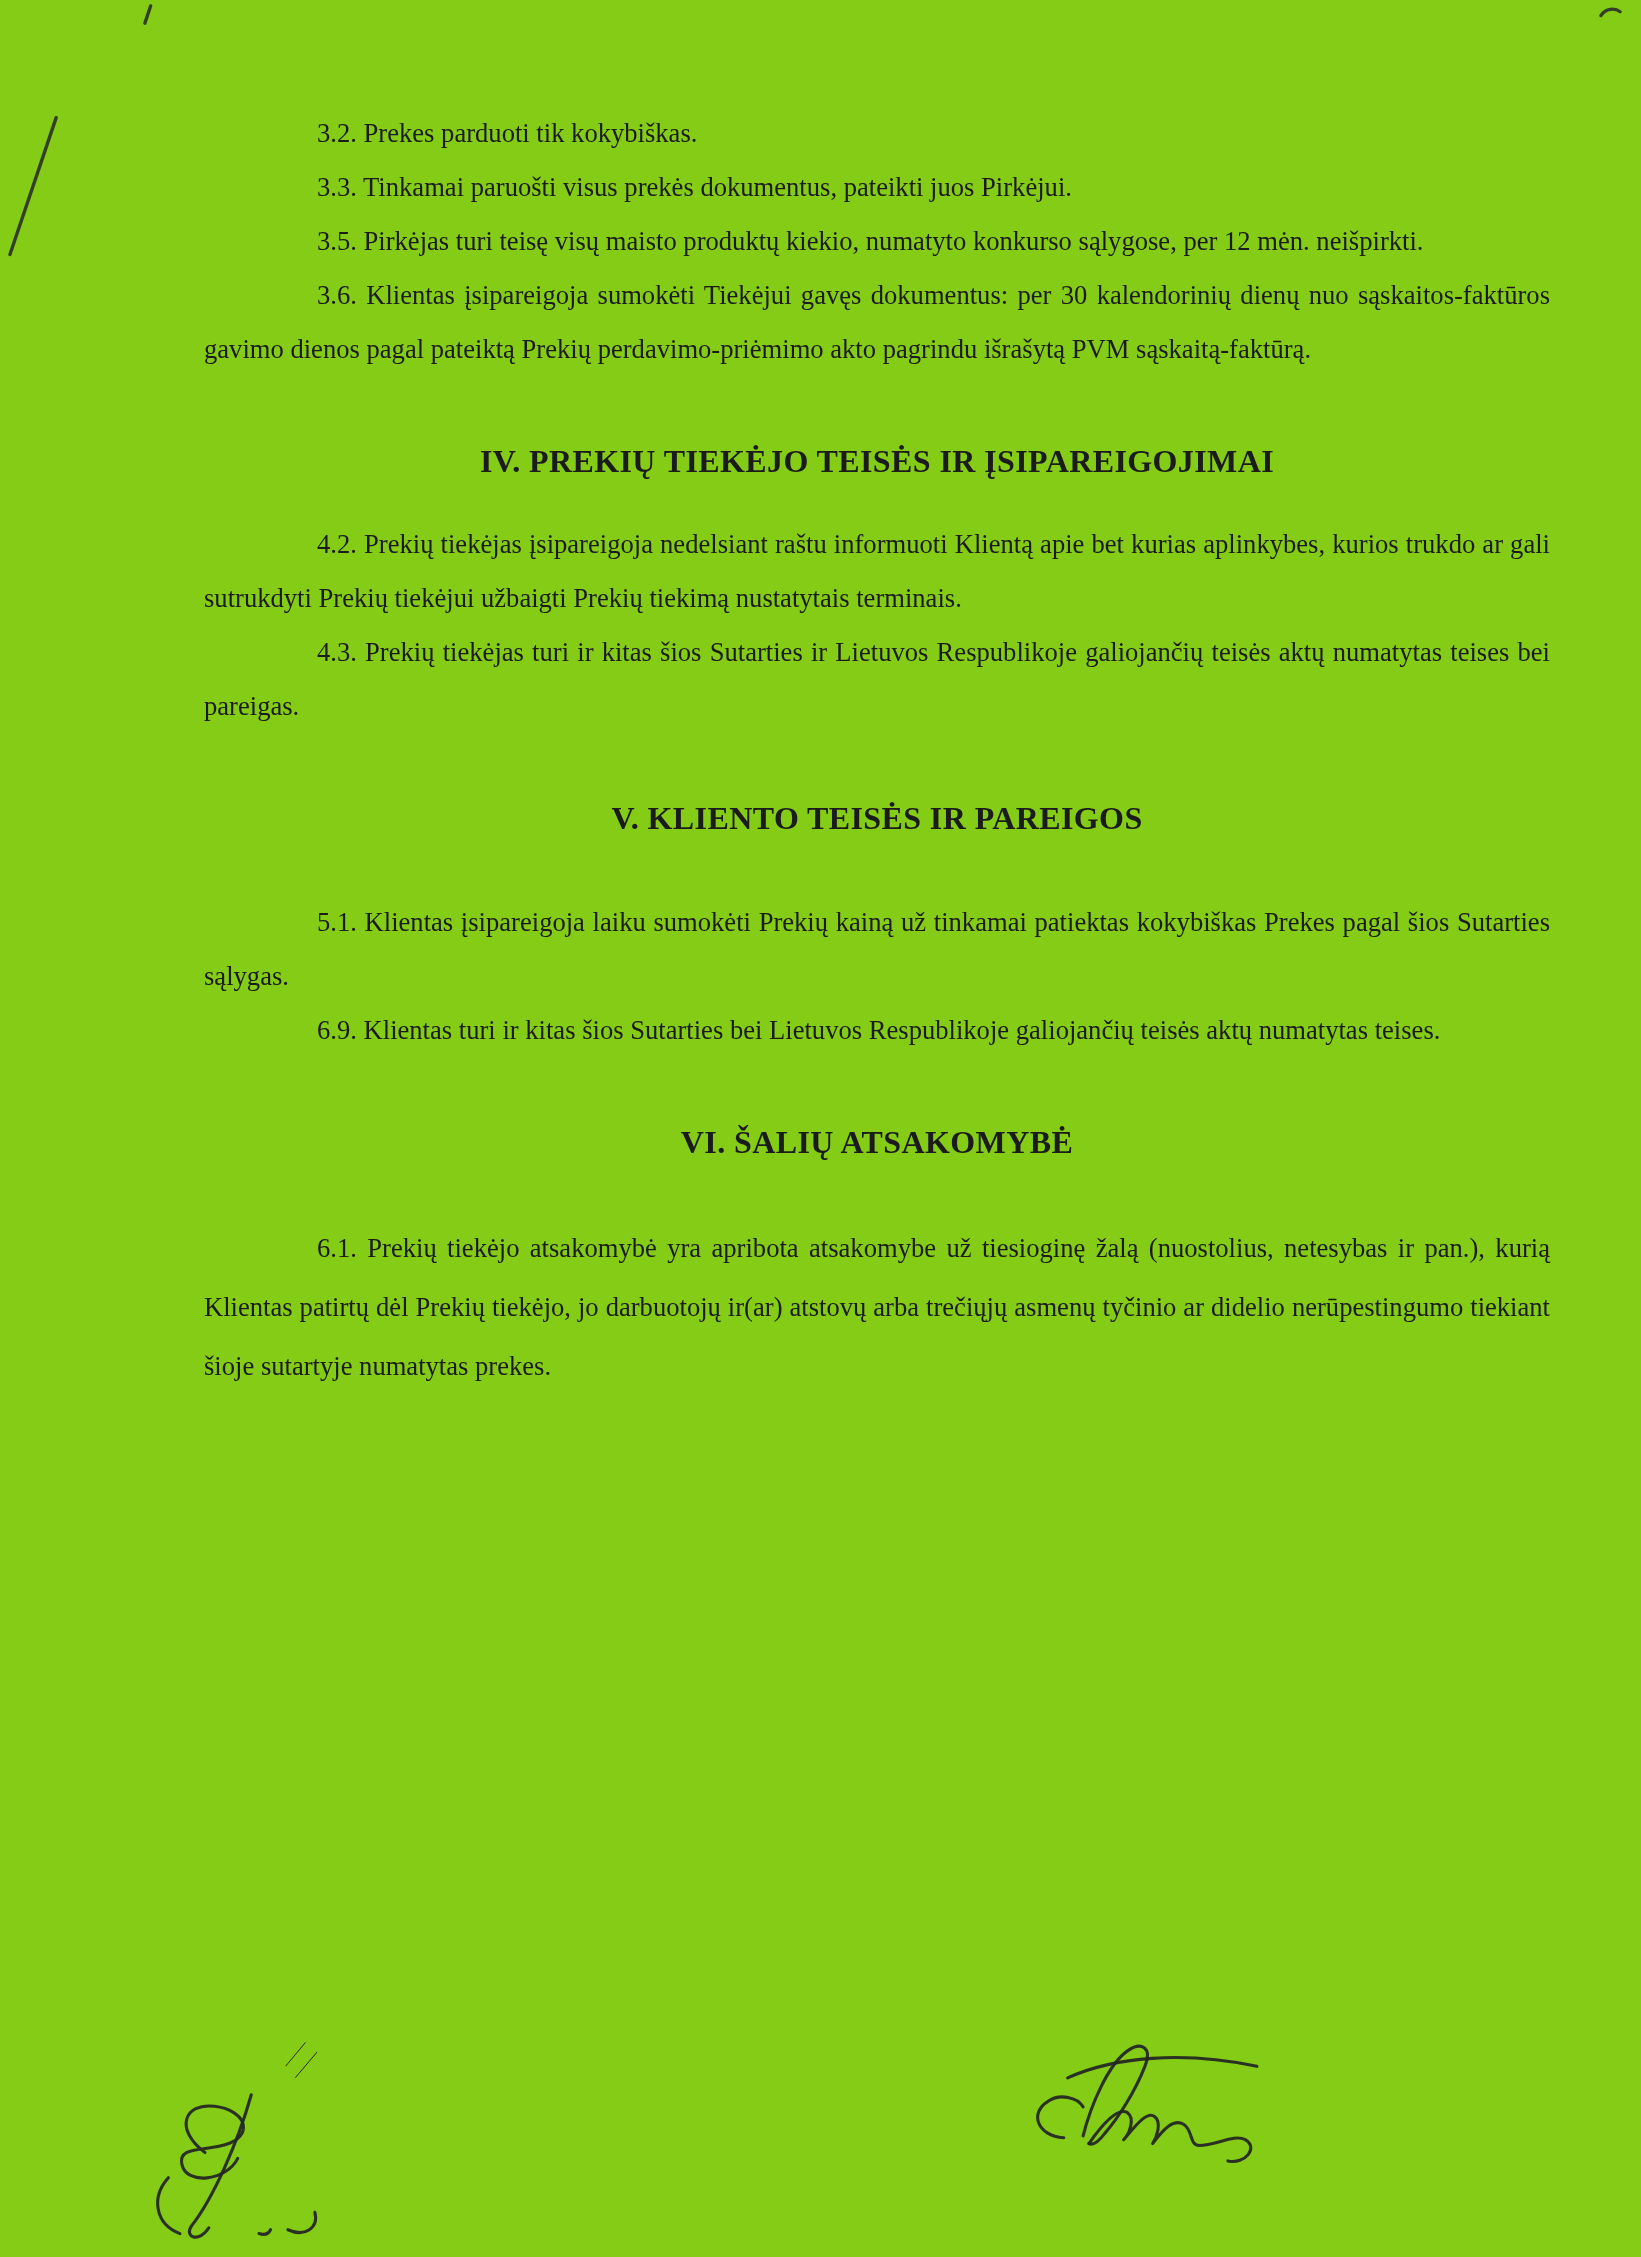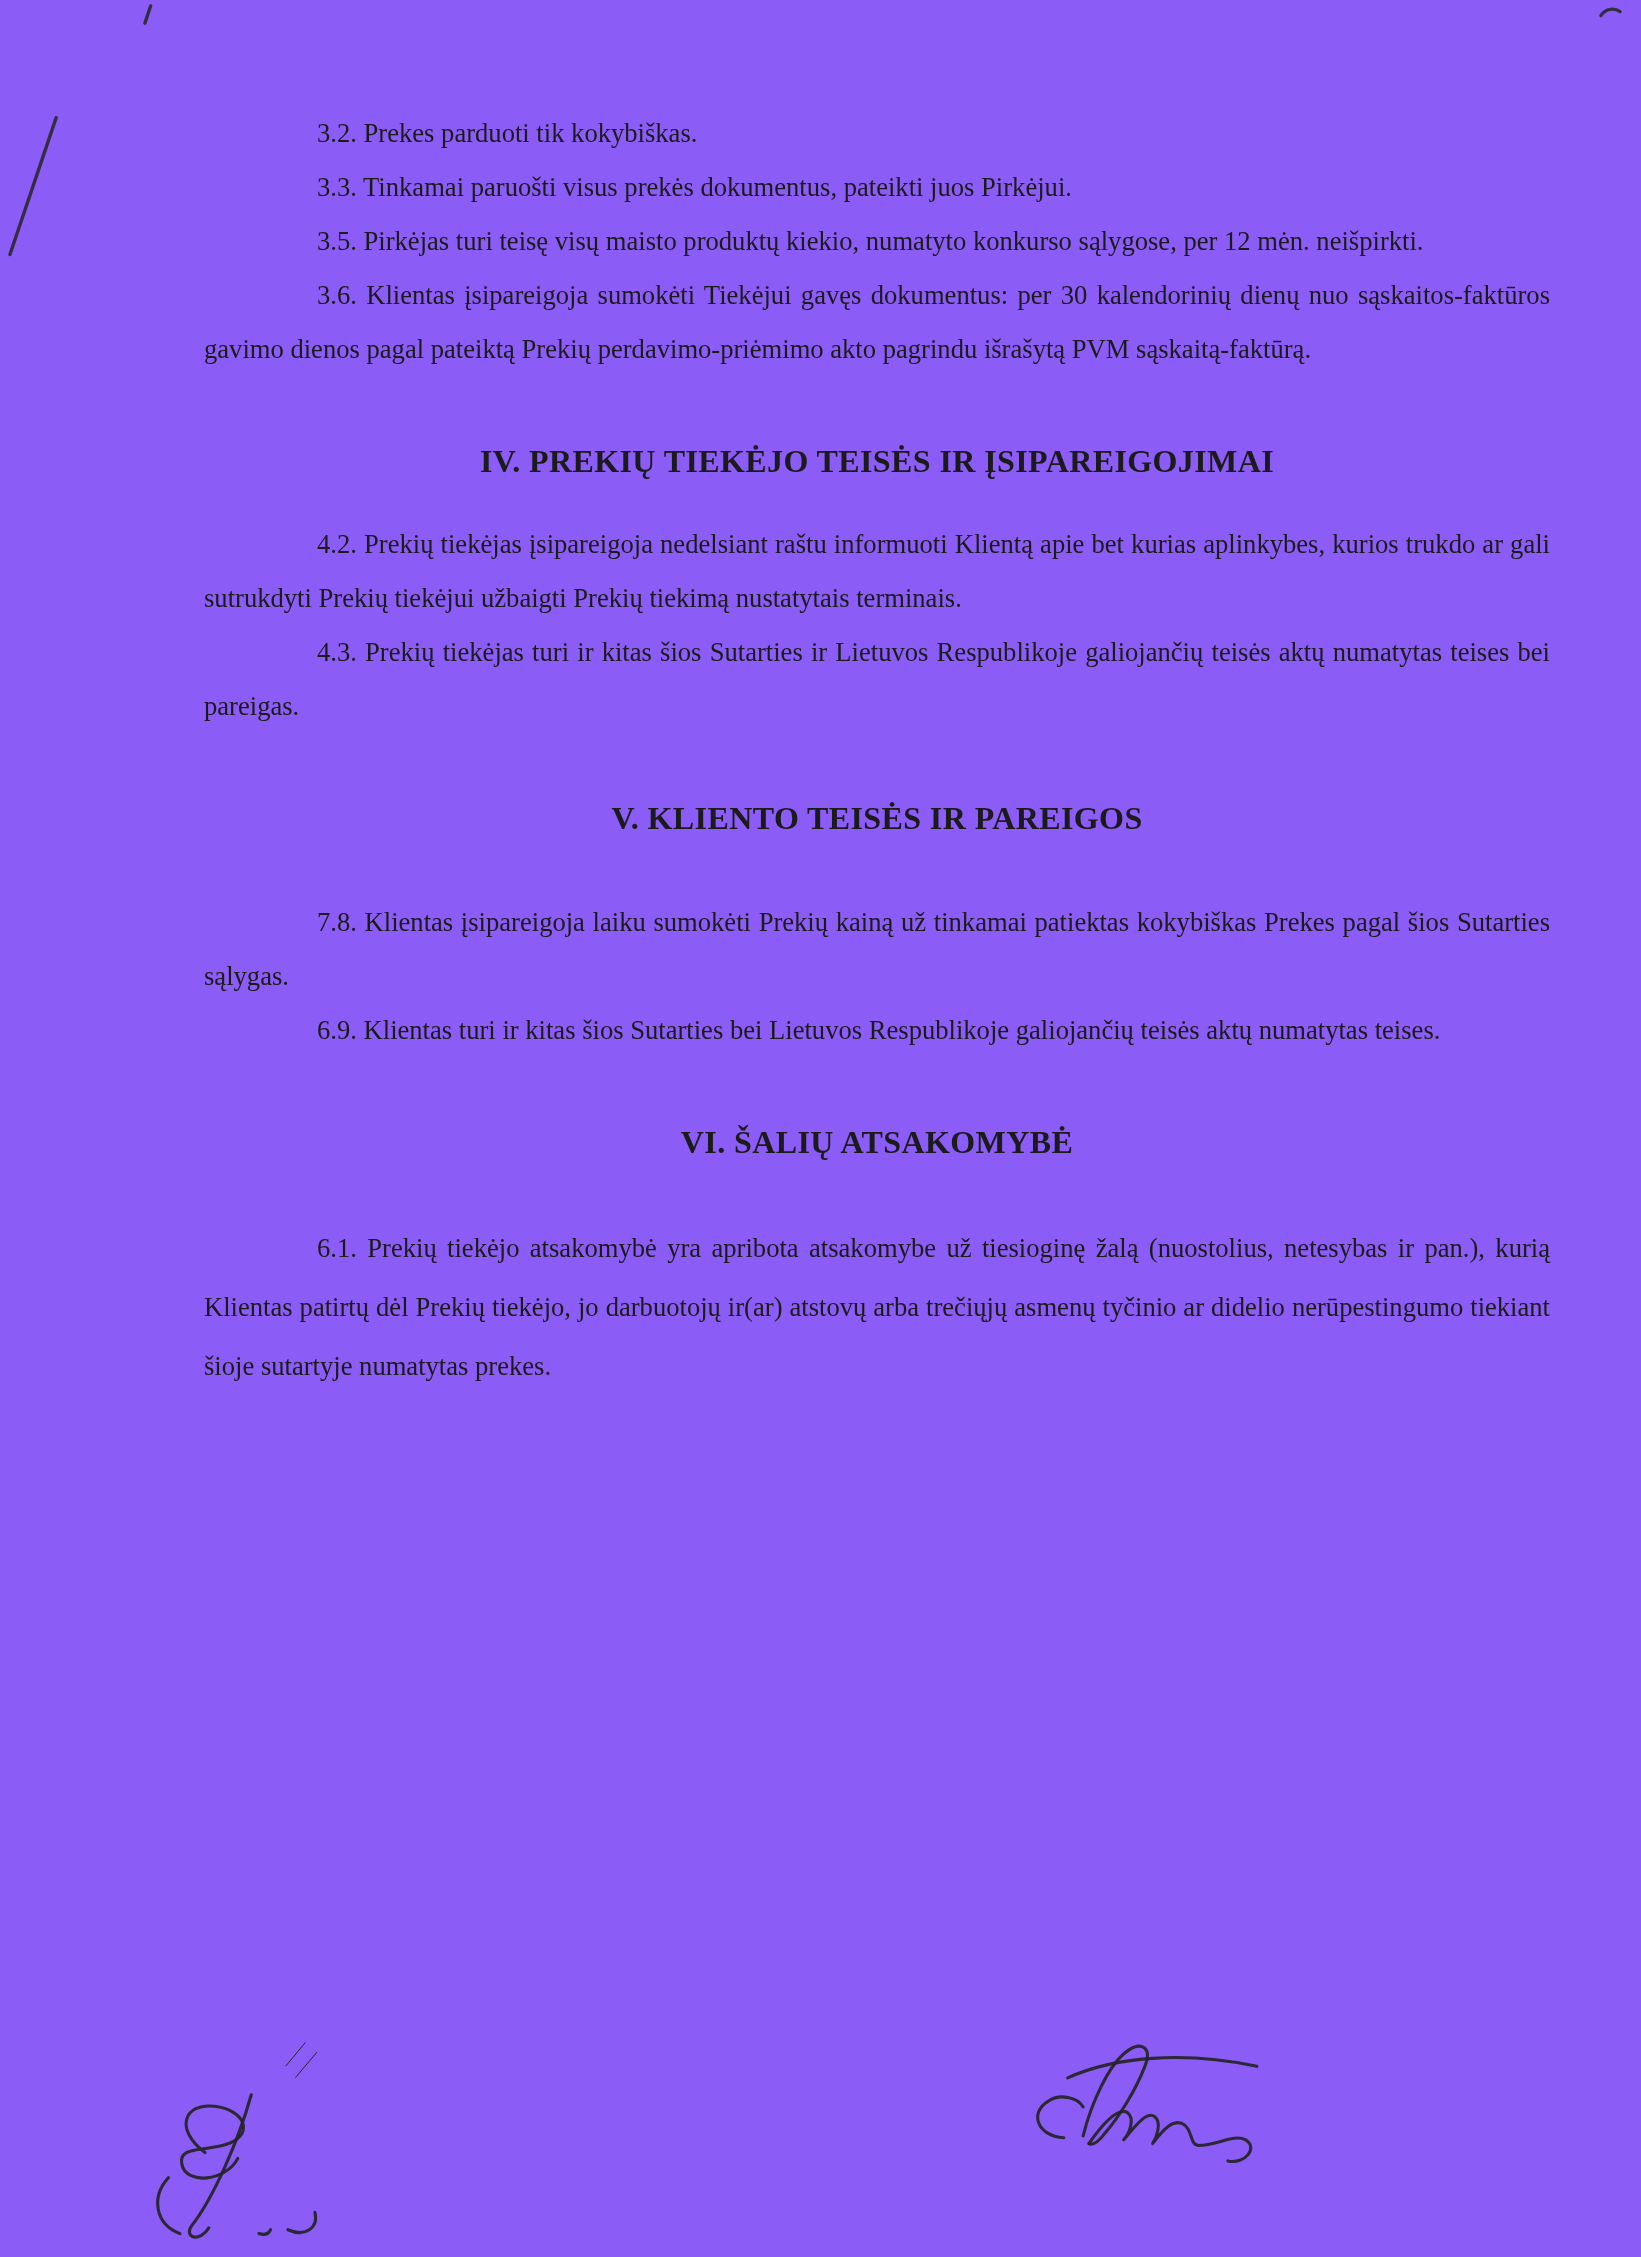--- a/index.html
+++ b/index.html
@@ -5,21 +5,21 @@
   html, body {
     margin: 0;
     padding: 0;
     background: #e8e8e8;
   }
   .page {
     position: relative;
     width: 1641px;
     height: 2257px;
     margin: 0 auto;
-    background: #8b5cf6;
+    background: #84cc16;
     font-family: "Liberation Serif", serif;
     color: #1b1b1b;
     overflow: hidden;
   }
   .text-block {
     position: absolute;
     left: 204px;
     top: 106px;
     width: 1346px;
     font-size: 26.6px;
@@ -79,21 +79,21 @@
     <p class="para">3.2. Prekes parduoti tik kokybiškas.</p>
     <p class="para">3.3. Tinkamai paruošti visus prekės dokumentus, pateikti juos Pirkėjui.</p>
     <p class="para">3.5. Pirkėjas turi teisę visų maisto produktų kiekio, numatyto konkurso sąlygose, per 12 mėn. neišpirkti.</p>
     <p class="para">3.6. Klientas įsipareigoja sumokėti Tiekėjui gavęs dokumentus: per 30 kalendorinių dienų nuo sąskaitos-faktūros gavimo dienos pagal pateiktą Prekių perdavimo-priėmimo akto pagrindu išrašytą PVM sąskaitą-faktūrą.</p>
 
     <h2 class="heading">IV. PREKIŲ TIEKĖJO TEISĖS IR ĮSIPAREIGOJIMAI</h2>
     <p class="para">4.2. Prekių tiekėjas įsipareigoja nedelsiant raštu informuoti Klientą apie bet kurias aplinkybes, kurios trukdo ar gali sutrukdyti Prekių tiekėjui užbaigti Prekių tiekimą nustatytais terminais.</p>
     <p class="para">4.3. Prekių tiekėjas turi ir kitas šios Sutarties ir Lietuvos Respublikoje galiojančių teisės aktų numatytas teises bei pareigas.</p>
 
     <h2 class="heading gap-lg">V. KLIENTO TEISĖS IR PAREIGOS</h2>
-    <p class="para">7.8. Klientas įsipareigoja laiku sumokėti Prekių kainą už tinkamai patiektas kokybiškas Prekes pagal šios Sutarties sąlygas.</p>
+    <p class="para">5.1. Klientas įsipareigoja laiku sumokėti Prekių kainą už tinkamai patiektas kokybiškas Prekes pagal šios Sutarties sąlygas.</p>
     <p class="para">6.9. Klientas turi ir kitas šios Sutarties bei Lietuvos Respublikoje galiojančių teisės aktų numatytas teises.</p>
 
     <h2 class="heading gap-lg">VI. ŠALIŲ ATSAKOMYBĖ</h2>
     <p class="para loose">6.1. Prekių tiekėjo atsakomybė yra apribota atsakomybe už tiesioginę žalą (nuostolius, netesybas ir pan.), kurią Klientas patirtų dėl Prekių tiekėjo, jo darbuotojų ir(ar) atstovų arba trečiųjų asmenų tyčinio ar didelio nerūpestingumo tiekiant šioje sutartyje numatytas prekes.</p>
 
   </div>
 
   <svg class="signature" style="left:143px; top:2035px;" width="203" height="214" viewBox="0 0 210 222">
     <line x1="148" y1="32" x2="168" y2="8"></line>
     <line x1="158" y1="44" x2="180" y2="18"></line>

